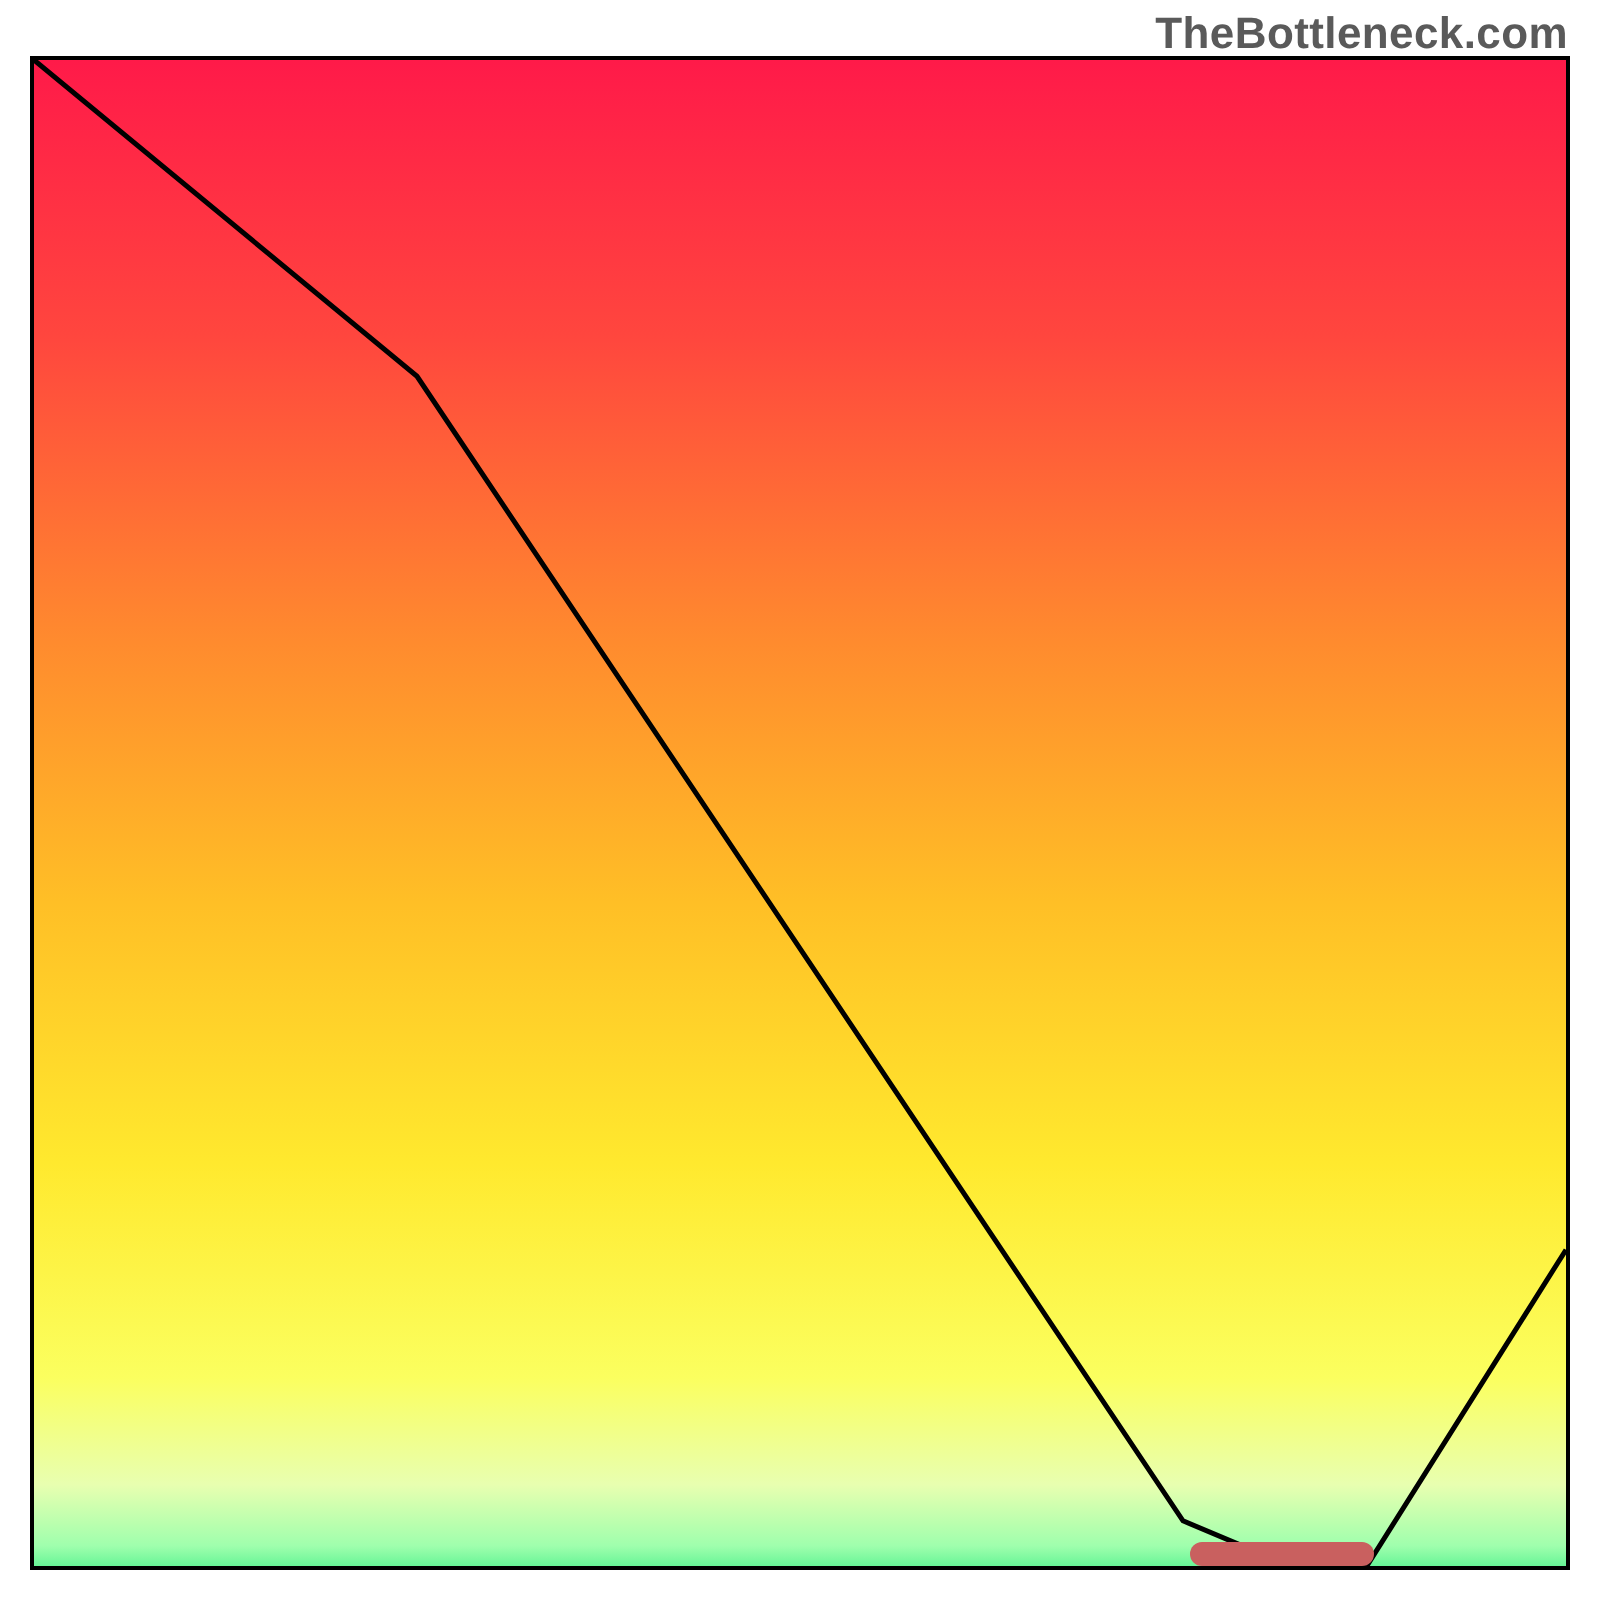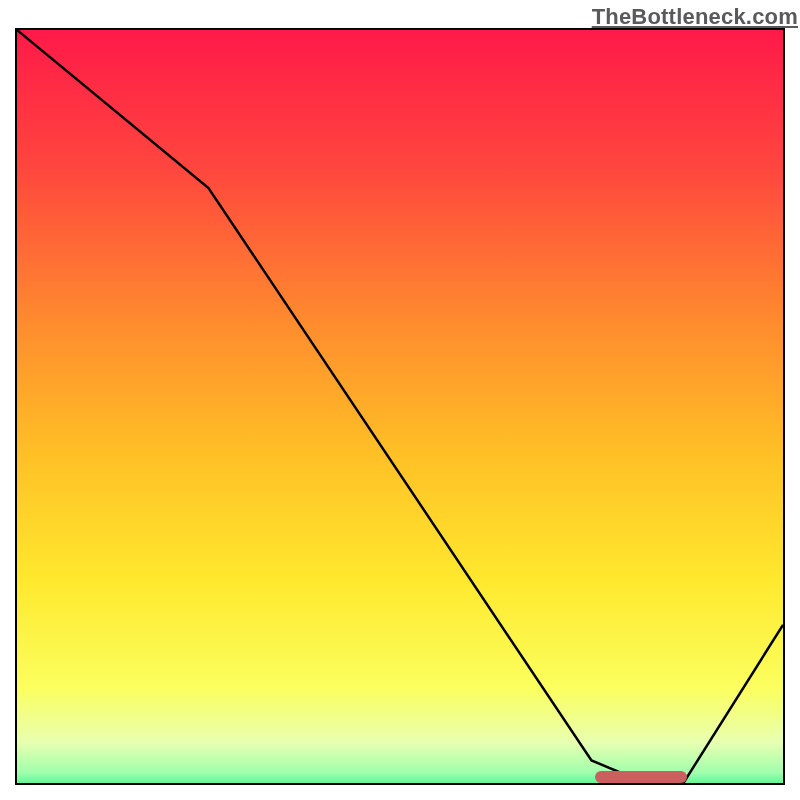--- a/index.html
+++ b/index.html
@@ -12,27 +12,26 @@
     background: #ffffff;
   }
   .chart-container {
     position: relative;
     width: 800px;
     height: 800px;
   }
   .watermark {
     position: absolute;
     top: 4px;
-    right: 2px;
+    right: 16px;
     font-size: 22px;
     font-weight: 600;
     color: #5a5a5a;
     letter-spacing: 0.2px;
     user-select: none;
-    text-decoration: underline;
   }
   .plot-area {
     position: absolute;
     left: 15px;
     top: 28px;
     width: 770px;
     height: 757px;
     box-sizing: border-box;
     border: 2.5px solid #000;
     overflow: hidden;

